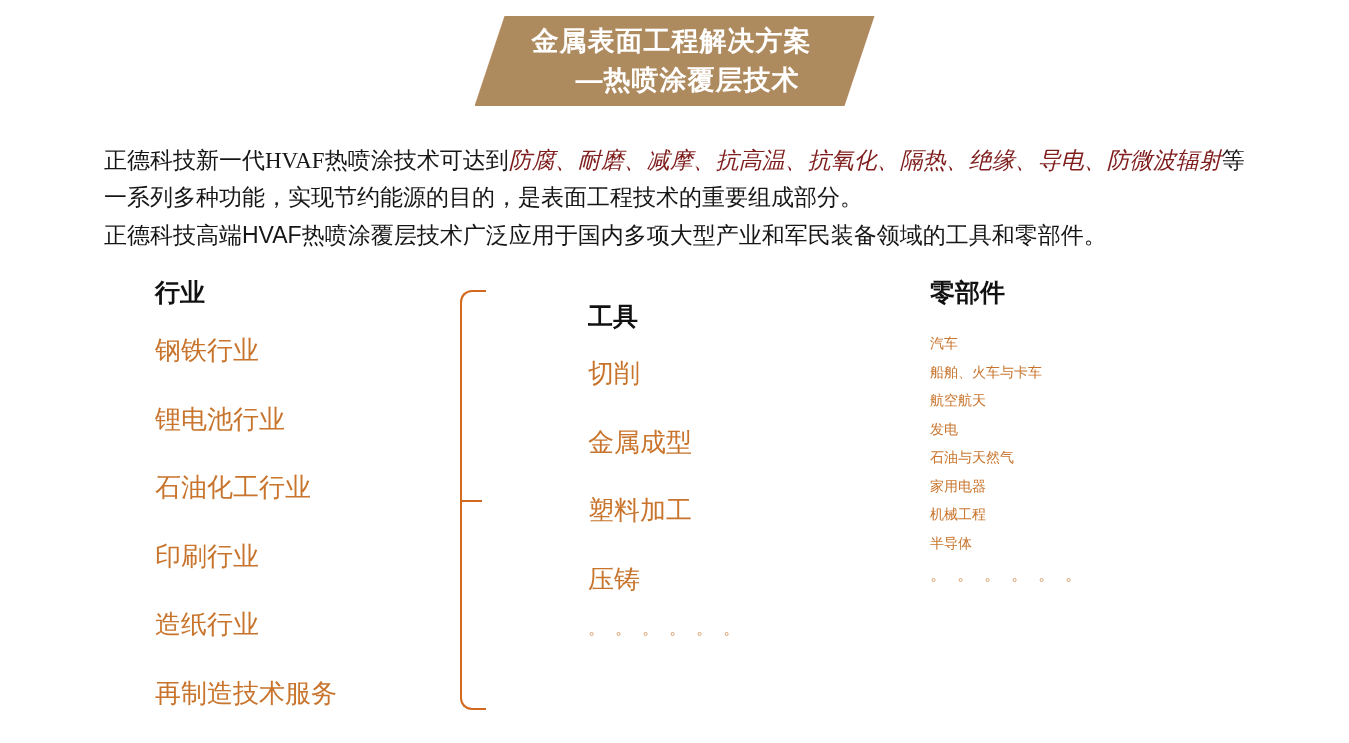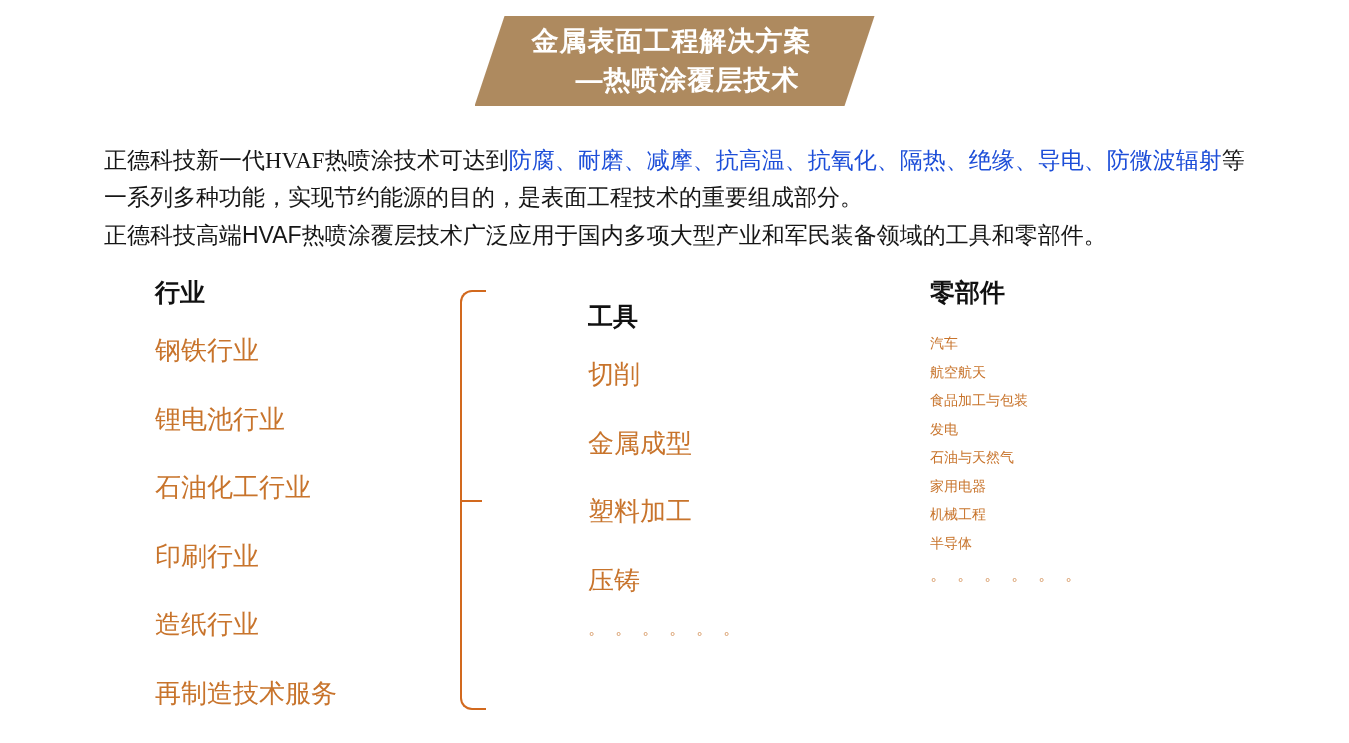--- a/index.html
+++ b/index.html
@@ -57,21 +57,22 @@
     top: 142px;
     width: 1160px;
     font-size: 23px;
     line-height: 1.62;
     color: #161616;
   }
   .intro p {
     margin: 0;
   }
   .intro .hl {
-    color: #1d4ed8;
+    color: #7f1d1d;
+    font-style: italic;
   }
   .intro .strong-sans {
     font-family: "Liberation Sans", "DejaVu Sans", sans-serif;
     font-weight: 400;
   }
 
   
   .columns {
     position: absolute;
     top: 276px;
@@ -94,21 +95,21 @@
     margin-bottom: 26px;
     font-family: "Liberation Serif", "DejaVu Serif", serif;
   }
 
   .item {
     color: #c8742c;
     font-size: 26px;
     line-height: 1.25;
   }
   .col-industry .item { margin-bottom: 36px; }
-  .col-tools .item { margin-bottom: 36px; }
+  .col-tools .item { margin-bottom: 36px; font-family: Liberation Mono, monospace; }
   .col-parts .item { margin-bottom: 11px; font-size: 14px; }
 
   .dots {
     color: #c8742c;
     font-size: 17px;
     letter-spacing: 10px;
     margin-top: 4px;
   }
   .col-tools .dots { margin-top: -16px; }
   .col-parts .dots { margin-top: 6px; }
@@ -177,22 +178,22 @@
     <div class="item">切削</div>
     <div class="item">金属成型</div>
     <div class="item">塑料加工</div>
     <div class="item">压铸</div>
     <div class="dots">。。。。。。</div>
   </div>
 
   <div class="col col-parts">
     <div class="col-head">零部件</div>
     <div class="item">汽车</div>
+    <div class="item">船舶、火车与卡车</div>
     <div class="item">航空航天</div>
-    <div class="item">食品加工与包装</div>
     <div class="item">发电</div>
     <div class="item">石油与天然气</div>
     <div class="item">家用电器</div>
     <div class="item">机械工程</div>
     <div class="item">半导体</div>
     <div class="dots">。。。。。。</div>
   </div>
 
 </div>
 

